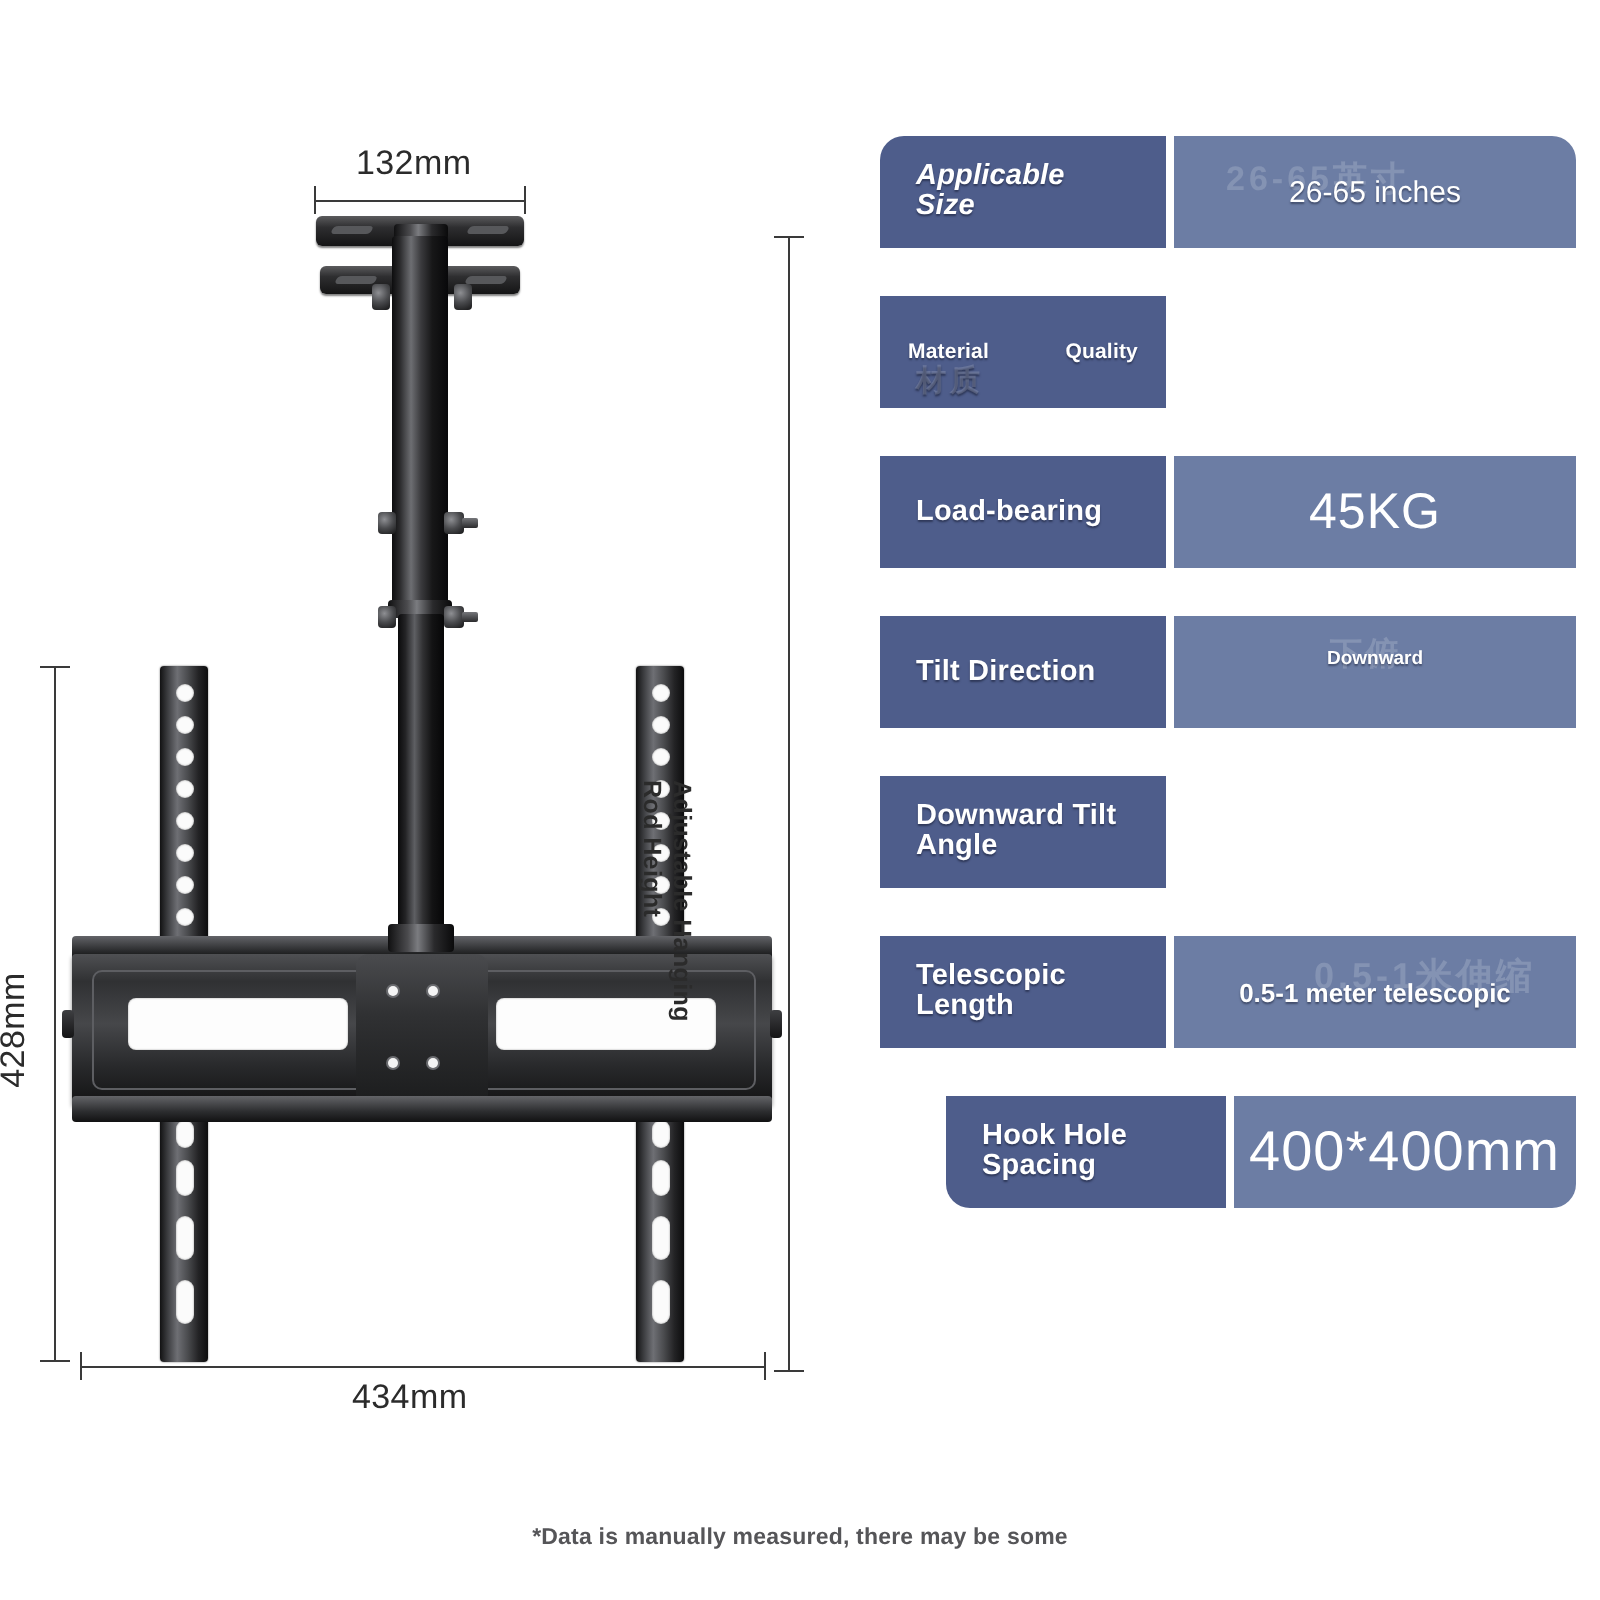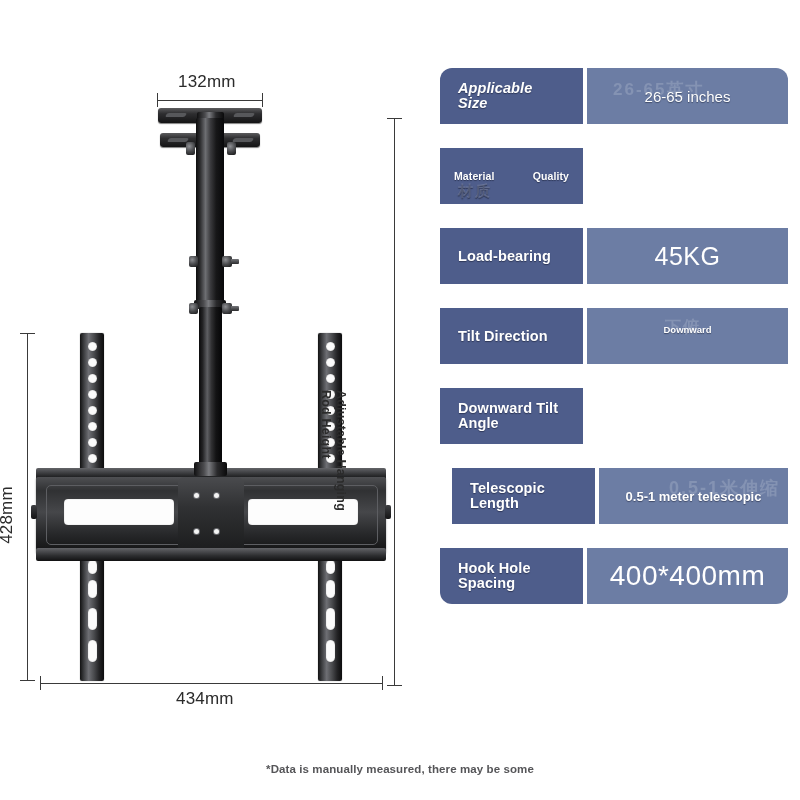--- a/index.html
+++ b/index.html
@@ -200,21 +200,21 @@
     justify-content: center;
     text-align: center;
     box-sizing: border-box;
     padding: 0 8px;
     position: relative;
   }
 
   
   .spec-row:first-child .spec-label { border-top-left-radius: 12px; }
   .spec-row:first-child .spec-value { border-top-right-radius: 12px; }
-  .spec-row:last-child  .spec-label { border-bottom-left-radius: 12px; }
+  .spec-row:last-child  .spec-label { border-bottom-left-radius: 12px; margin-left: 33px; }
   .spec-row:last-child  .spec-value { border-bottom-right-radius: 12px; }
 
   
   .spec-label.split {
     justify-content: flex-start;
     padding-left: 14px;
     padding-right: 14px;
   }
   .spec-label.split .lab-a,
   .spec-label.split .lab-b {
@@ -400,21 +400,21 @@
       <span class="ghost" style="left:78px; bottom:26px; font-size:16px;">下俯</span>
     </div>
   </div>
 
   <div class="spec-row">
     <div class="spec-label" style="white-space:pre-line;">Downward Tilt
 Angle</div>
   </div>
 
   <div class="spec-row">
-    <div class="spec-label" style="white-space:pre-line;margin-left:12px;">Telescopic
+    <div class="spec-label" style="white-space:pre-line;">Telescopic
 Length</div>
     <div class="spec-value">
       <span class="v-sm">0.5-1 meter telescopic</span>
       <span class="ghost" style="left:70px; top:8px; font-size:18px;">0.5-1米伸缩</span>
     </div>
   </div>
 
   <div class="spec-row">
     <div class="spec-label" style="white-space:pre-line;">Hook Hole
 Spacing</div>

